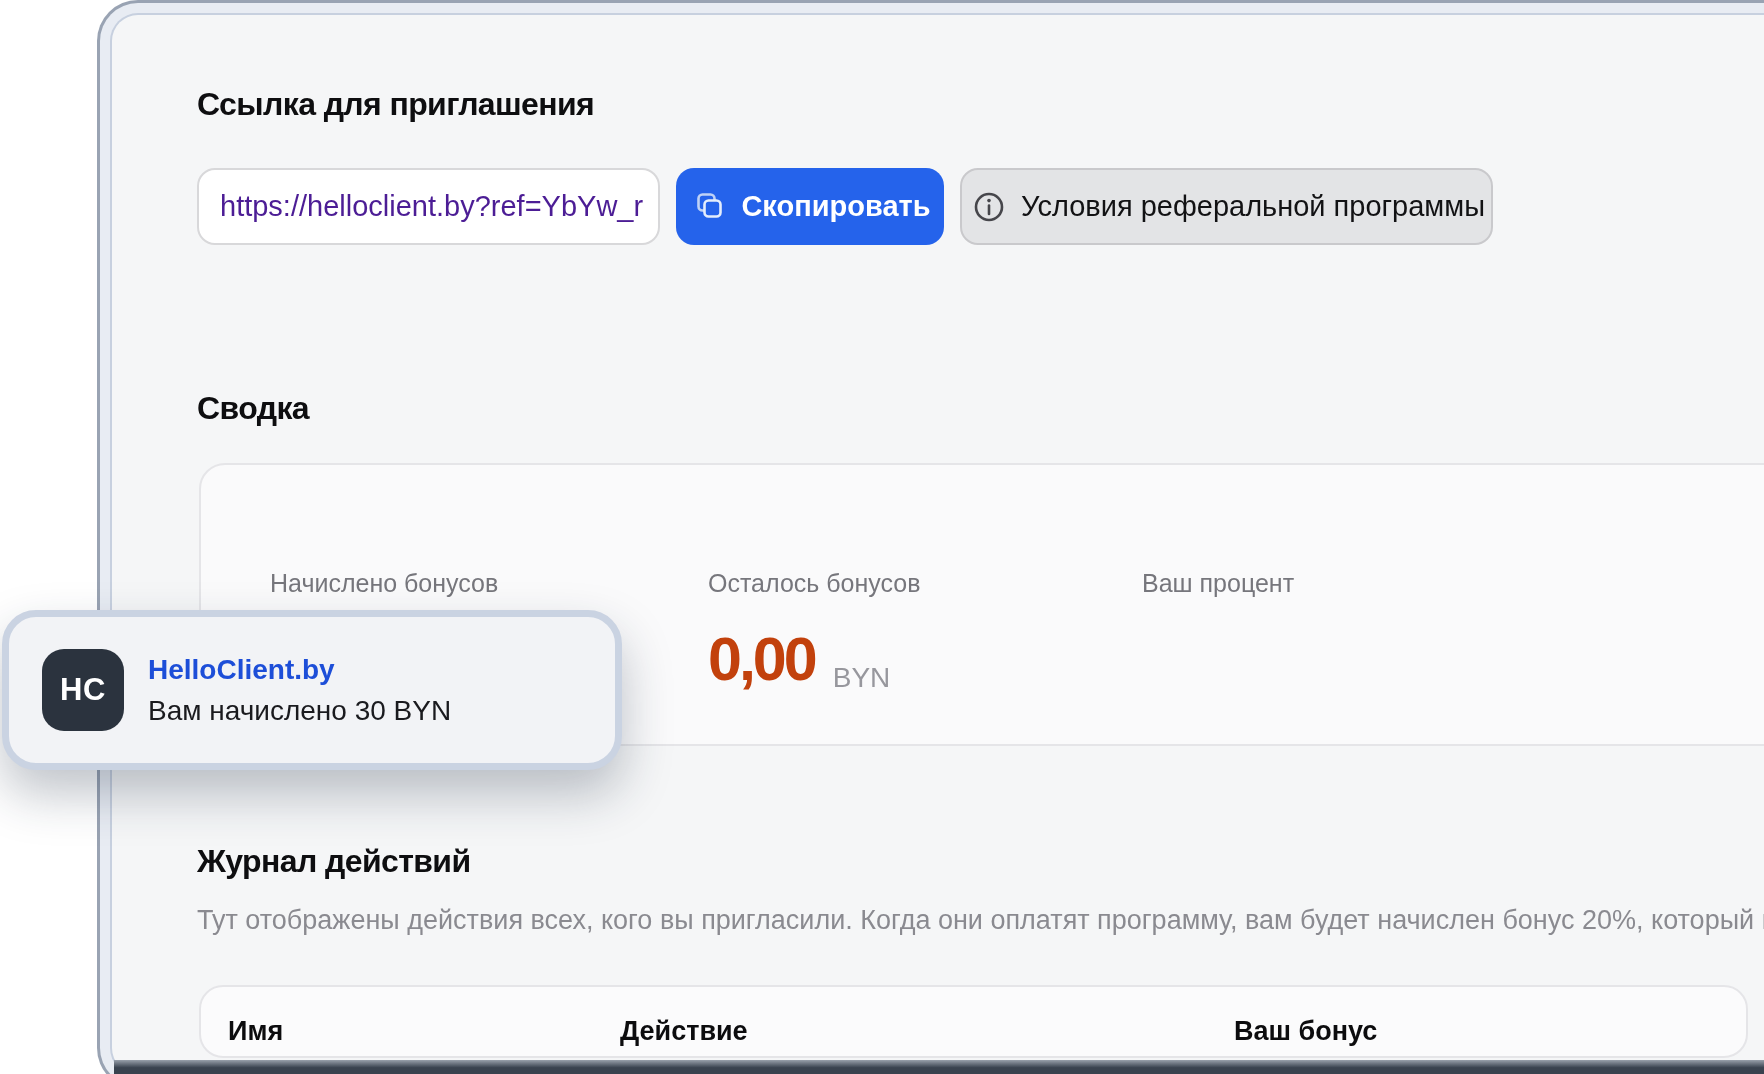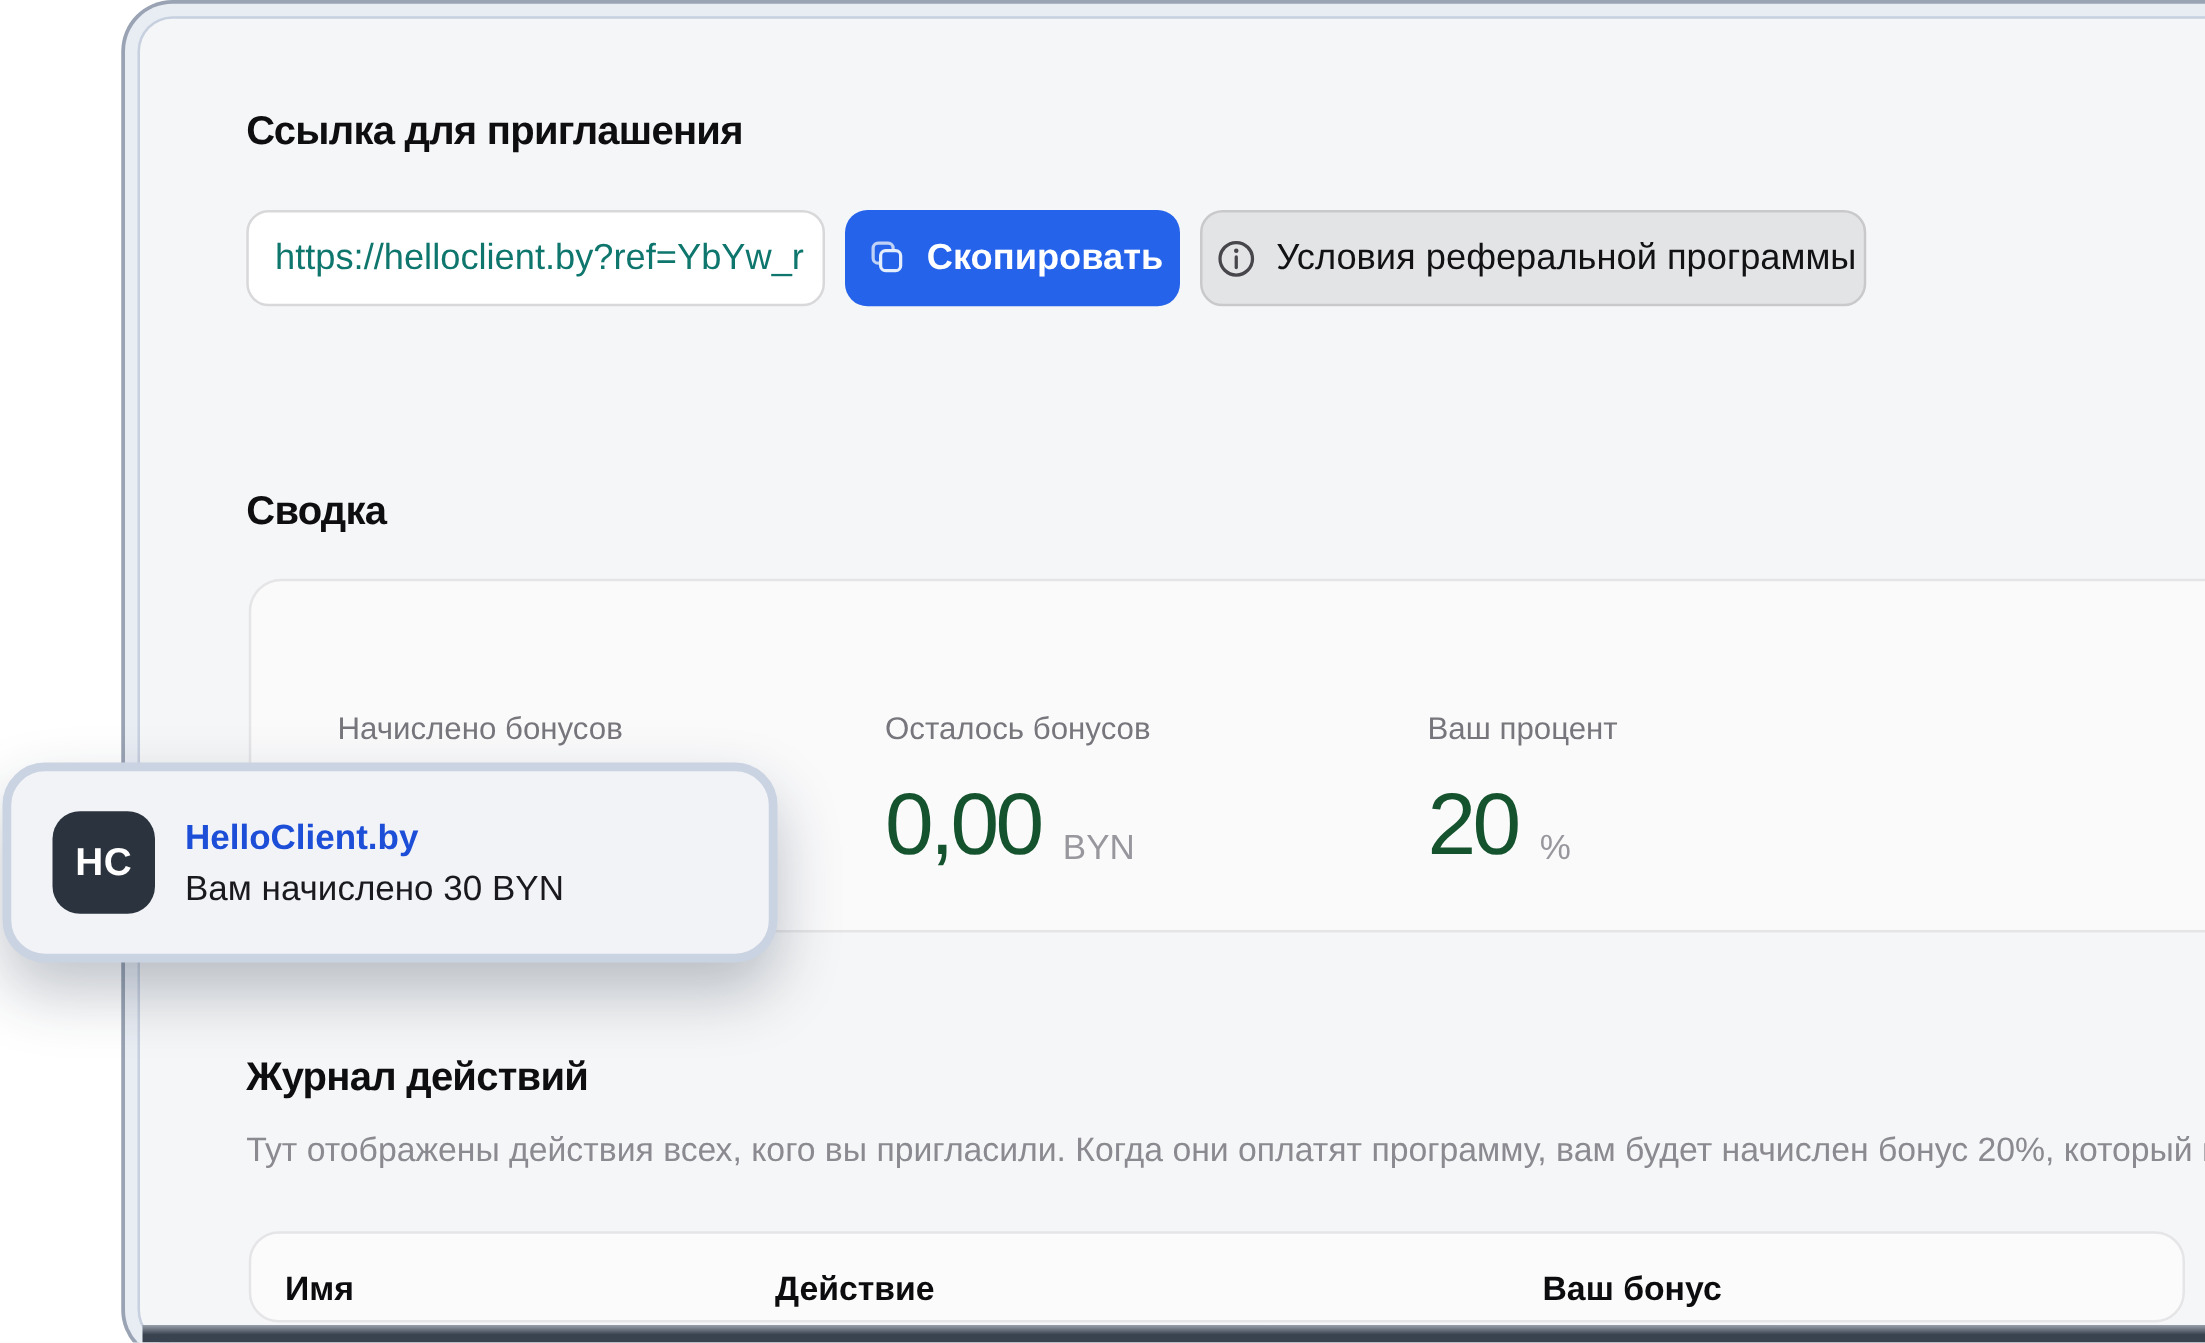--- a/index.html
+++ b/index.html
@@ -19,37 +19,37 @@
 
   
   .h1{font-size:32px;font-weight:700;letter-spacing:-.6px;color:#0e0e10;line-height:1.05;}
   .title{left:197px;top:88px;}
   .summary-h{left:197px;top:392px;}
   .log-h{left:197px;top:845px;}
 
   
   .link-input{left:197px;top:168px;width:463px;height:77px;box-sizing:border-box;
       background:#fff;border:2px solid #D8D8DA;border-radius:18px;
-      font-size:29px;color:#0f766e;padding:0 10px 0 21px;outline:none;
+      font-size:29px;color:#4c1d95;padding:0 10px 0 21px;outline:none;
       font-family:"Liberation Sans", sans-serif;}
   .btn{display:flex;align-items:center;justify-content:center;gap:16px;height:77px;
        border-radius:18px;box-sizing:border-box;cursor:pointer;white-space:nowrap;padding-left:11px;}
   .btn-copy{left:676px;top:168px;width:268px;background:#2563EB;color:#fff;
             font-size:29px;font-weight:600;border:none;}
   .btn-terms{left:960px;top:168px;width:533px;background:#E3E4E6;color:#121214;
              font-size:29px;font-weight:500;border:2px solid #C9C9CC;}
   .icon{display:inline-flex;flex:0 0 auto;}
 
   
   .card{background:#FAFAFB;border:2px solid #E5E5E8;border-radius:26px;box-sizing:border-box;}
   .summary-card{left:199px;top:463px;width:1611px;height:283px;}
   .stat{position:absolute;top:568px;z-index:5;}
   .stat-label{font-size:25px;color:#76767C;line-height:30px;}
   .stat-row{display:flex;align-items:flex-end;margin-top:13px;}
-  .stat-num{font-size:70px;font-weight:400;letter-spacing:-3px;line-height:97px;color:#14532d;}
+  .stat-num{font-size:61px;font-weight:700;letter-spacing:-3px;line-height:97px;color:#c2410c;}
   .stat-unit{font-size:28px;color:#97979D;margin-left:18px;margin-bottom:14px;}
   .stat-1{left:270px;} .stat-2{left:708px;} .stat-3{left:1142px;}
 
   
   .toast{left:2px;top:610px;width:620px;height:160px;z-index:10;box-sizing:border-box;
          background:#F2F3F6;border:7px solid #CAD3E2;border-radius:34px;
          display:flex;align-items:center;gap:24px;padding-left:33px;
          box-shadow:0 24px 50px rgba(30,42,66,.28);}
   .toast-avatar{width:82px;height:82px;border-radius:22px;background:#2B333E;flex:0 0 auto;
         display:flex;align-items:center;justify-content:center;
@@ -112,24 +112,20 @@
 <div class="stat stat-2">
   <div class="stat-label">Осталось бонусов</div>
   <div class="stat-row">
     <span class="stat-num">0,00</span>
     <span class="stat-unit">BYN</span>
   </div>
 </div>
 
 <div class="stat stat-3">
   <div class="stat-label">Ваш процент</div>
-  <div class="stat-row">
-    <span class="stat-num">20</span>
-    <span class="stat-unit">%</span>
-  </div>
 </div>
 
 <div class="abs toast">
   <div class="toast-avatar">HC</div>
   <div>
     <div class="toast-title">HelloClient.by</div>
     <div class="toast-msg">Вам начислено 30 BYN</div>
   </div>
 </div>
 

